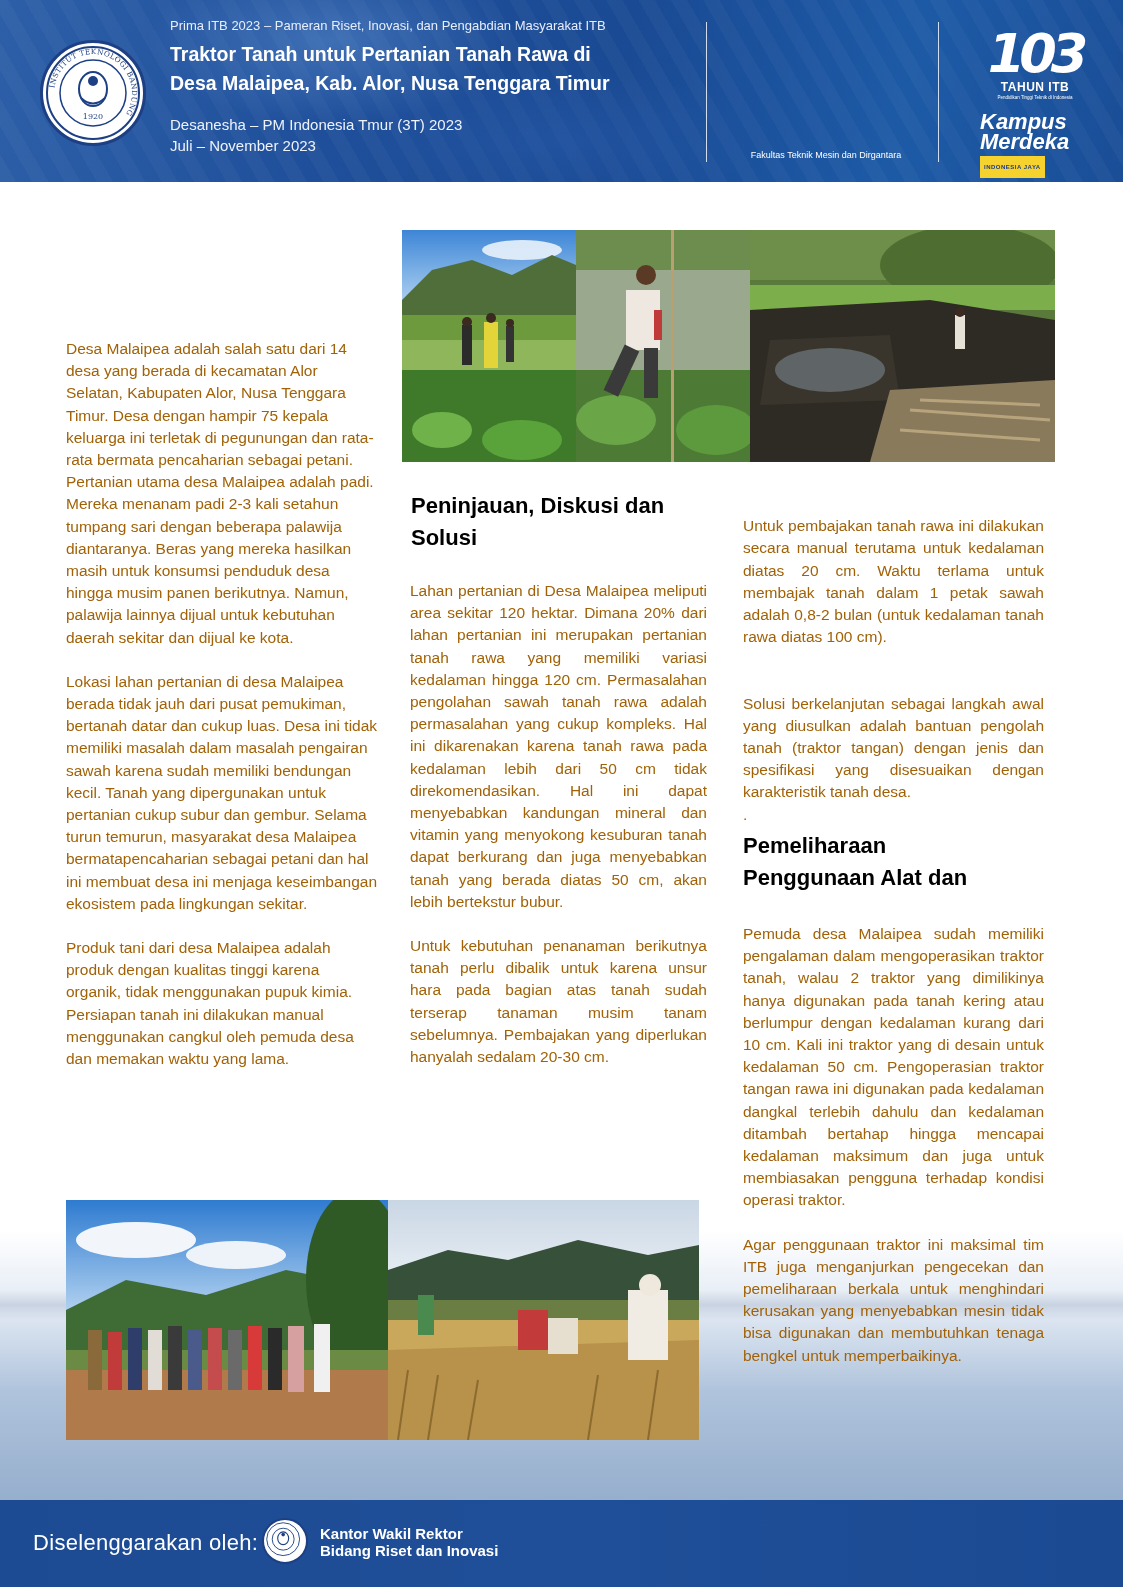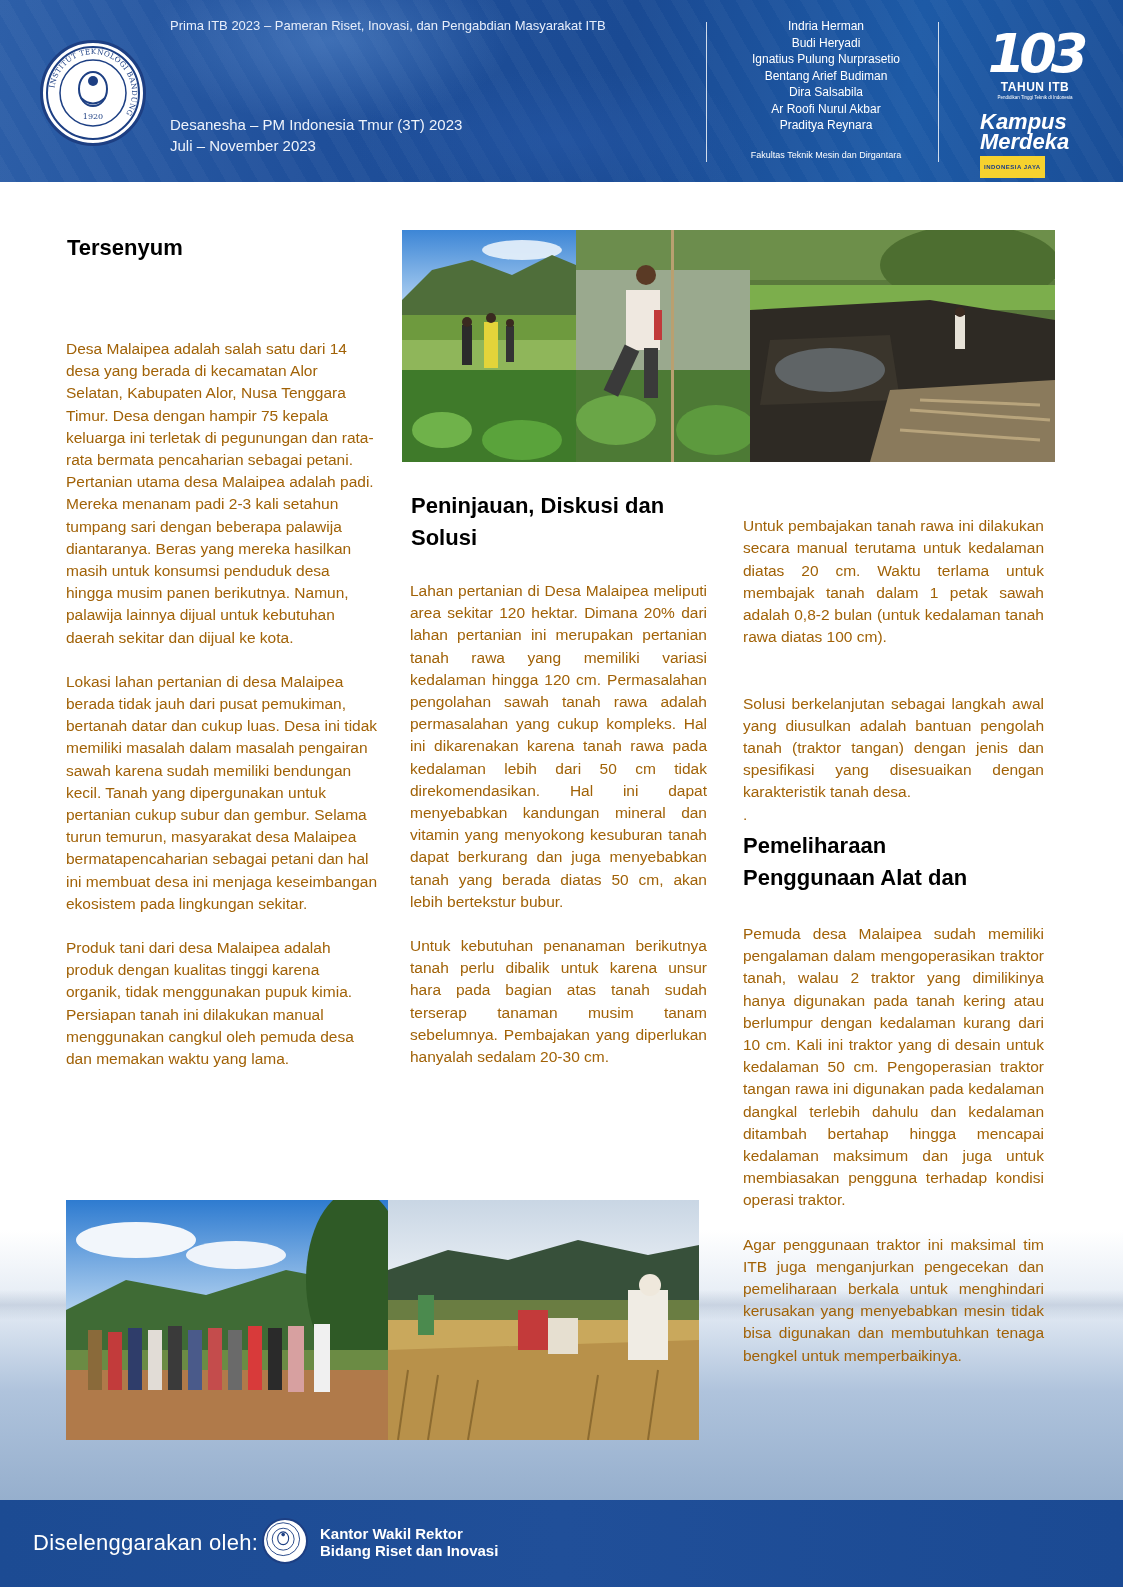--- a/index.html
+++ b/index.html
@@ -126,55 +126,49 @@
         <textPath href="#ring" startOffset="2%">INSTITUT TEKNOLOGI BANDUNG</textPath>
       </text>
       <ellipse cx="50" cy="46" rx="14" ry="17" fill="none" stroke="#1d3f83" stroke-width="2"></ellipse>
       <circle cx="50" cy="38" r="5" fill="#1d3f83"></circle>
       <path d="M38 55 Q50 66 62 55" fill="none" stroke="#1d3f83" stroke-width="2"></path>
       <text x="50" y="76" text-anchor="middle" font-size="8" fill="#1d3f83" font-family="DejaVu Serif, serif">1920</text>
     </svg>
   </div>
 
   <div class="event-line">Prima ITB 2023 – Pameran Riset, Inovasi, dan Pengabdian Masyarakat ITB</div>
+  <div class="main-title">
+    <div>Traktor Tanah untuk Pertanian Tanah Rawa di</div>
+    <div>Desa Malaipea, Kab. Alor, Nusa Tenggara Timur</div>
+  </div>
   <div class="subtitle">
     <div>Desanesha – PM Indonesia Tmur (3T) 2023</div>
     <div>Juli – November 2023</div>
   </div>
 
   <div class="hdr-divider" style="left:706px"></div>
   <div class="hdr-divider" style="left:938px"></div>
 
-  <div class="authors">
-    <div>Indria Herman</div>
-    <div>Budi Heryadi</div>
-    <div>Ignatius Pulung Nurprasetio</div>
-    <div>Bentang Arief Budiman</div>
-    <div>Dira Salsabila</div>
-    <div>Ar Roofi Nurul Akbar</div>
-    <div>Praditya Reynara</div>
-  </div>
   <div class="faculty">Fakultas Teknik Mesin dan Dirgantara</div>
 
   <div class="logo-103">
     <div class="num">103</div>
     <div class="tahun">TAHUN ITB</div>
     <div class="small">Pendidikan Tinggi Teknik di Indonesia</div>
   </div>
   <div class="kampus">
     <div>Kampus</div>
     <div class="merdeka">Merdeka</div>
     <div class="ij">INDONESIA JAYA</div>
   </div>
 </div>
 
 <div class="sea"></div>
 
 <div class="h2" style="left:67px; top:232px; width:320px;">
-  <div>Tersenyum</div>
 </div>
 <div class="p" style="left:66px; top:338px; width:312px;">
   <p>Desa Malaipea adalah salah satu dari 14 desa yang berada di kecamatan Alor Selatan, Kabupaten Alor, Nusa Tenggara Timur.  Desa dengan hampir 75 kepala keluarga ini terletak di pegunungan dan rata-rata bermata pencaharian sebagai petani. Pertanian utama desa Malaipea adalah padi. Mereka menanam padi 2-3 kali setahun tumpang sari dengan beberapa palawija diantaranya. Beras yang mereka hasilkan masih untuk konsumsi penduduk desa hingga musim panen berikutnya. Namun, palawija lainnya dijual untuk kebutuhan daerah sekitar dan dijual ke kota.</p>
   <p>Lokasi lahan pertanian di desa Malaipea berada tidak jauh dari pusat pemukiman, bertanah datar dan cukup luas. Desa ini tidak memiliki masalah dalam masalah pengairan sawah karena sudah memiliki bendungan kecil. Tanah yang dipergunakan untuk pertanian cukup subur dan gembur. Selama turun temurun, masyarakat desa Malaipea bermatapencaharian sebagai petani dan hal ini membuat desa ini menjaga keseimbangan ekosistem pada lingkungan sekitar.</p>
   <p>Produk tani dari desa Malaipea adalah produk dengan kualitas tinggi karena organik, tidak menggunakan pupuk kimia.  Persiapan tanah ini dilakukan manual menggunakan cangkul oleh pemuda desa dan memakan waktu yang lama.</p>
 </div>
 
 <div class="photo" style="left:402px; top:230px; width:174px; height:232px;">
   <svg viewBox="0 0 174 232" preserveAspectRatio="none">
     <defs>

